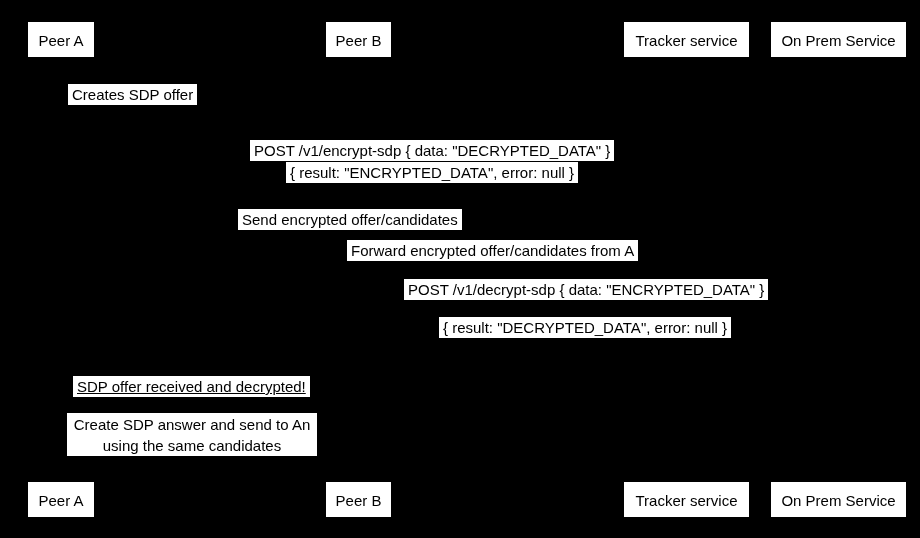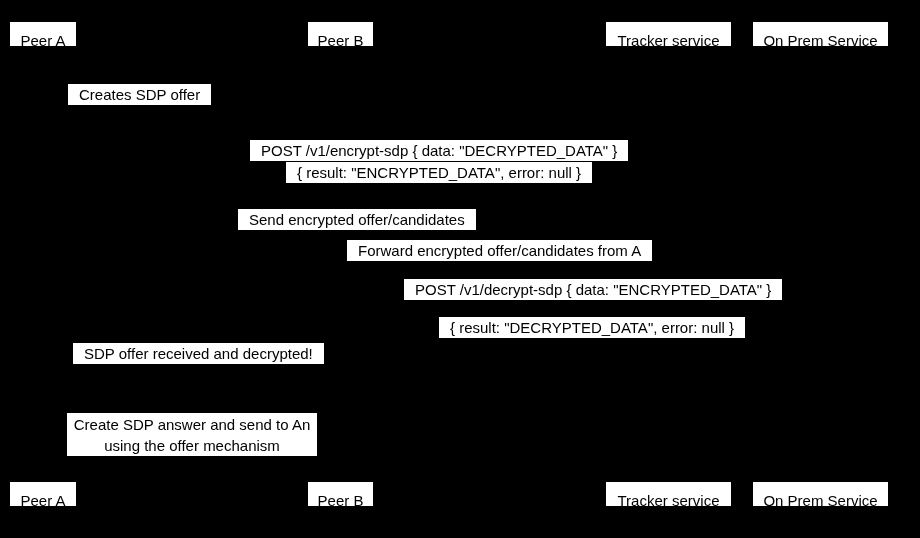--- a/index.html
+++ b/index.html
@@ -10,36 +10,37 @@
   .stage {
     position: relative;
     width: 920px;
     height: 538px;
     background: #000000;
     overflow: hidden;
     font-family: "Liberation Sans", sans-serif;
   }
   .actor {
     position: absolute;
-    height: 24px;
+    height: 35px;
     background: #ffffff;
     color: #000000;
     font-size: 15px;
     line-height: 35px;
     text-align: center;
     box-sizing: border-box;
     border: 1px solid #ffffff;
+    margin-left: 18px;
   }
   .msg {
     position: absolute;
     background: #ffffff;
     color: #000000;
     font-size: 15px;
     line-height: 19px;
-    padding: 1px 11px;
+    padding: 1px 4px;
     white-space: nowrap;
   }
   .note {
     position: absolute;
     left: 67px;
     top: 413px;
     width: 250px;
     height: 43px;
     background: #ffffff;
     color: #000000;
@@ -60,21 +61,21 @@
   .actor.a3b { left: 606px; top: 482px; width: 125px; }
   .actor.a4b { left: 753px; top: 482px; width: 135px; }
   
   .msg.m0 { left: 68px;  top: 84px;  }
   .msg.m1 { left: 250px; top: 140px; }
   .msg.m2 { left: 286px; top: 162px; }
   .msg.m3 { left: 238px; top: 200px; margin-top: 9px; }
   .msg.m4 { left: 347px; top: 240px; }
   .msg.m5 { left: 404px; top: 279px; }
   .msg.m6 { left: 439px; top: 317px; }
-  .msg.m7 { left: 73px;  top: 343px; }
+  .msg.m7 { left: 73px;  top: 376px; text-decoration: underline; }
 </style>
 </head>
 <body>
 
 <div class="stage">
 
   <div class="actor a1t">Peer A</div>
   <div class="actor a2t">Peer B</div>
   <div class="actor a3t">Tracker service</div>
   <div class="actor a4t">On Prem Service</div>
@@ -83,21 +84,21 @@
   <div class="msg m1">POST /v1/encrypt-sdp { data: "DECRYPTED_DATA" }</div>
   <div class="msg m2">{ result: "ENCRYPTED_DATA", error: null }</div>
   <div class="msg m3">Send encrypted offer/candidates</div>
   <div class="msg m4">Forward encrypted offer/candidates from A</div>
   <div class="msg m5">POST /v1/decrypt-sdp { data: "ENCRYPTED_DATA" }</div>
   <div class="msg m6">{ result: "DECRYPTED_DATA", error: null }</div>
   <div class="msg m7">SDP offer received and decrypted!</div>
 
   <div class="note">
     <div>Create SDP answer and send to An</div>
-    <div>using the offer mechanism</div>
+    <div>using the same candidates</div>
   </div>
 
   <div class="actor a1b">Peer A</div>
   <div class="actor a2b">Peer B</div>
   <div class="actor a3b">Tracker service</div>
   <div class="actor a4b">On Prem Service</div>
 
 </div>
 
 </body></html>

